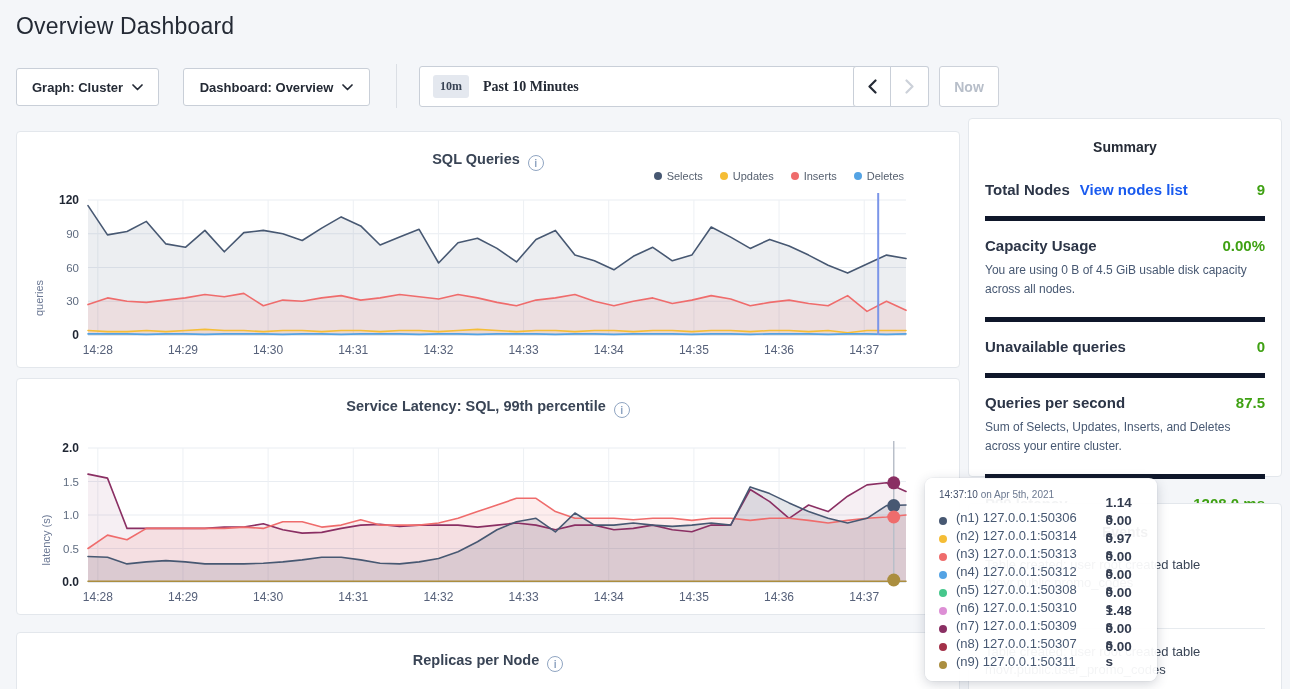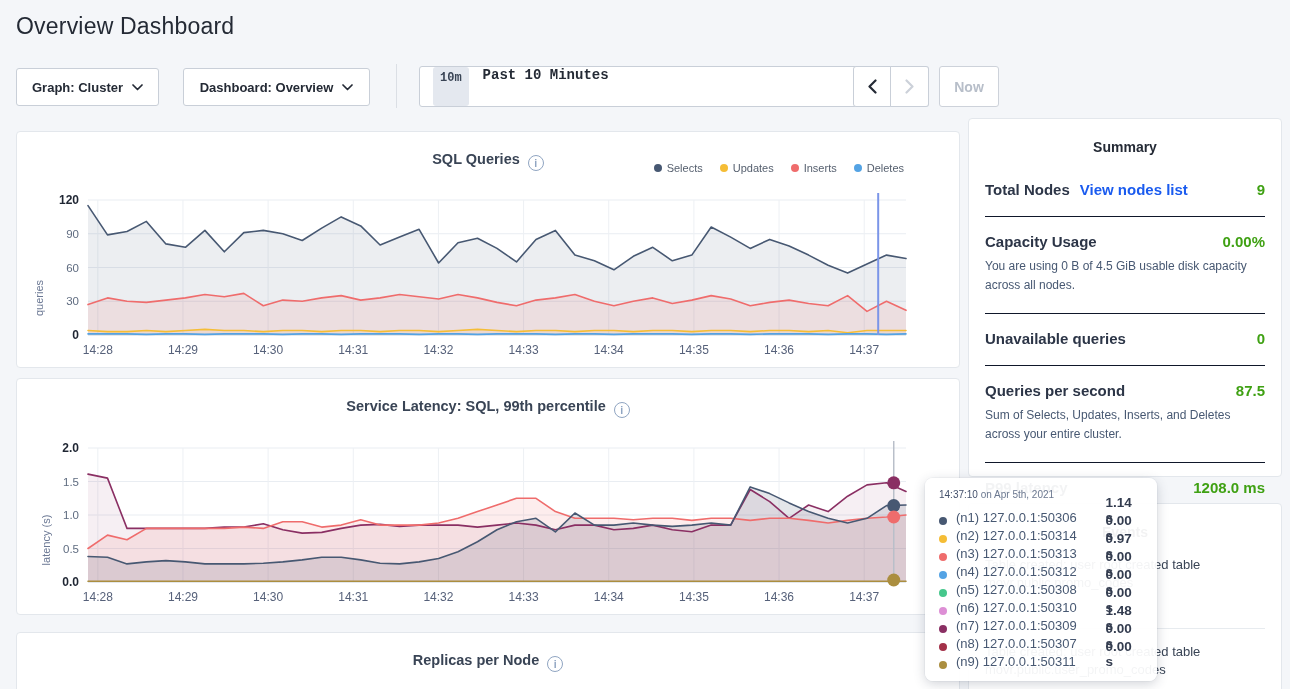--- a/index.html
+++ b/index.html
@@ -21,21 +21,21 @@
     background:#fff; border:1px solid #c9cfd8; border-radius:3px;
     display:flex; align-items:center; justify-content:center; gap:9px;
     font-family:inherit; font-size:13px; font-weight:bold; color:#242a35; cursor:pointer;
   }
   #graph-dd { left:16px; width:143px; }
   #dash-dd { left:183px; width:187px; }
   .vdiv { position:absolute; left:396px; top:4px; width:1px; height:44px; background:#dbdfe5; }
   .timepicker {
     position:absolute; left:419px; top:6px; width:481px; height:41px;
     background:#fff; border:1px solid #c9cfd8; border-radius:3px;
-    display:flex; cursor:pointer; font-family:Liberation Mono, monospace;
+    display:flex; align-items:center; cursor:pointer; font-family:Liberation Serif, serif;
   }
   .time-badge {
     margin-left:13px; background:#e4e8ef; color:#394455;
     font-size:12px; font-weight:bold; padding:4px 7px; border-radius:3px;
   }
   .time-label { margin-left:14px; font-size:14px; font-weight:bold; color:#242a35; }
   .timepicker .chev { position:absolute; right:15px; }
   .arrow-group { position:absolute; left:853px; top:6px; display:flex; }
   .arrow-btn {
     width:38px; height:41px; background:#fff; border:1px solid #c9cfd8;
@@ -58,40 +58,40 @@
   #panel-replicas { left:16px;  top:632px; width:944px; height:140px; }
   #panel-summary  { left:968px; top:118px; width:314px; height:359px; }
   #panel-events   { left:968px; top:503px; width:314px; height:250px; }
   .chart-title-row { padding-top:19px; text-align:center; font-size:14.5px; font-weight:bold; color:#394455; }
   .info-icon {
     display:inline-block; width:16px; height:16px; margin-left:8px; vertical-align:-3px;
     border:1.5px solid #90a5c2; border-radius:50%;
     color:#90a5c2; font-size:10.5px; font-weight:bold; line-height:14px; text-align:center;
     font-style:normal; cursor:pointer;
   }
-  .legend { position:absolute; right:55px; top:30px; display:flex; gap:17px; }
+  .legend { position:absolute; right:55px; top:38px; display:flex; gap:17px; }
   .legend-item { display:flex; align-items:center; gap:5px; font-size:11px; color:#555f6e; }
   .legend-dot { width:8px; height:8px; border-radius:50%; }
   .chart-svg { position:absolute; left:0; display:block; }
   #sql-svg { top:56px; }
   #lat-svg { top:57px; }
   .ylabel {
     position:absolute; font-size:11px; color:#6b7894; text-align:center;
     transform:rotate(-90deg);
   }
   #sql-ylabel { left:0; top:160px; width:44px; }
   #lat-ylabel { left:0; top:155px; width:58px; }
   
   text.tick  { font-family:"Liberation Sans", sans-serif; font-size:11.5px; fill:#5f6c80; }
   text.tick-strong { font-weight:bold; fill:#1f2633; font-size:12px; }
   text.xtick { font-family:"Liberation Sans", sans-serif; font-size:12px; fill:#56617a; }
   
   .side-title { padding-top:20px; text-align:center; font-size:14px; font-weight:bold; color:#242a35; }
   .summary-rows { margin:10px 16px 0 16px; }
-  .s-row { padding:16px 0 18px 0; border-bottom:1px solid #0f172a; }
+  .s-row { padding:16px 0 18px 0; border-bottom:5px solid #0f172a; }
   .s-row:last-child { border-bottom:none; }
   .s-head { display:flex; align-items:baseline; }
   .s-label { font-size:15px; font-weight:bold; color:#2c3547; }
   .s-link { margin-left:10px; font-size:15px; font-weight:bold; color:#1a5bef; text-decoration:none; cursor:pointer; }
   .s-value { margin-left:auto; font-size:15px; font-weight:bold; color:#3fa113; }
   .s-desc { margin-top:7px; font-size:12px; line-height:19px; color:#475872; }
   
   .event-item { position:absolute; left:16px; right:14px; font-size:13px; line-height:17.5px; color:#394455; }
   .event-divider { position:absolute; left:16px; right:16px; top:124px; height:1px; background:#e7ebef; }
   

